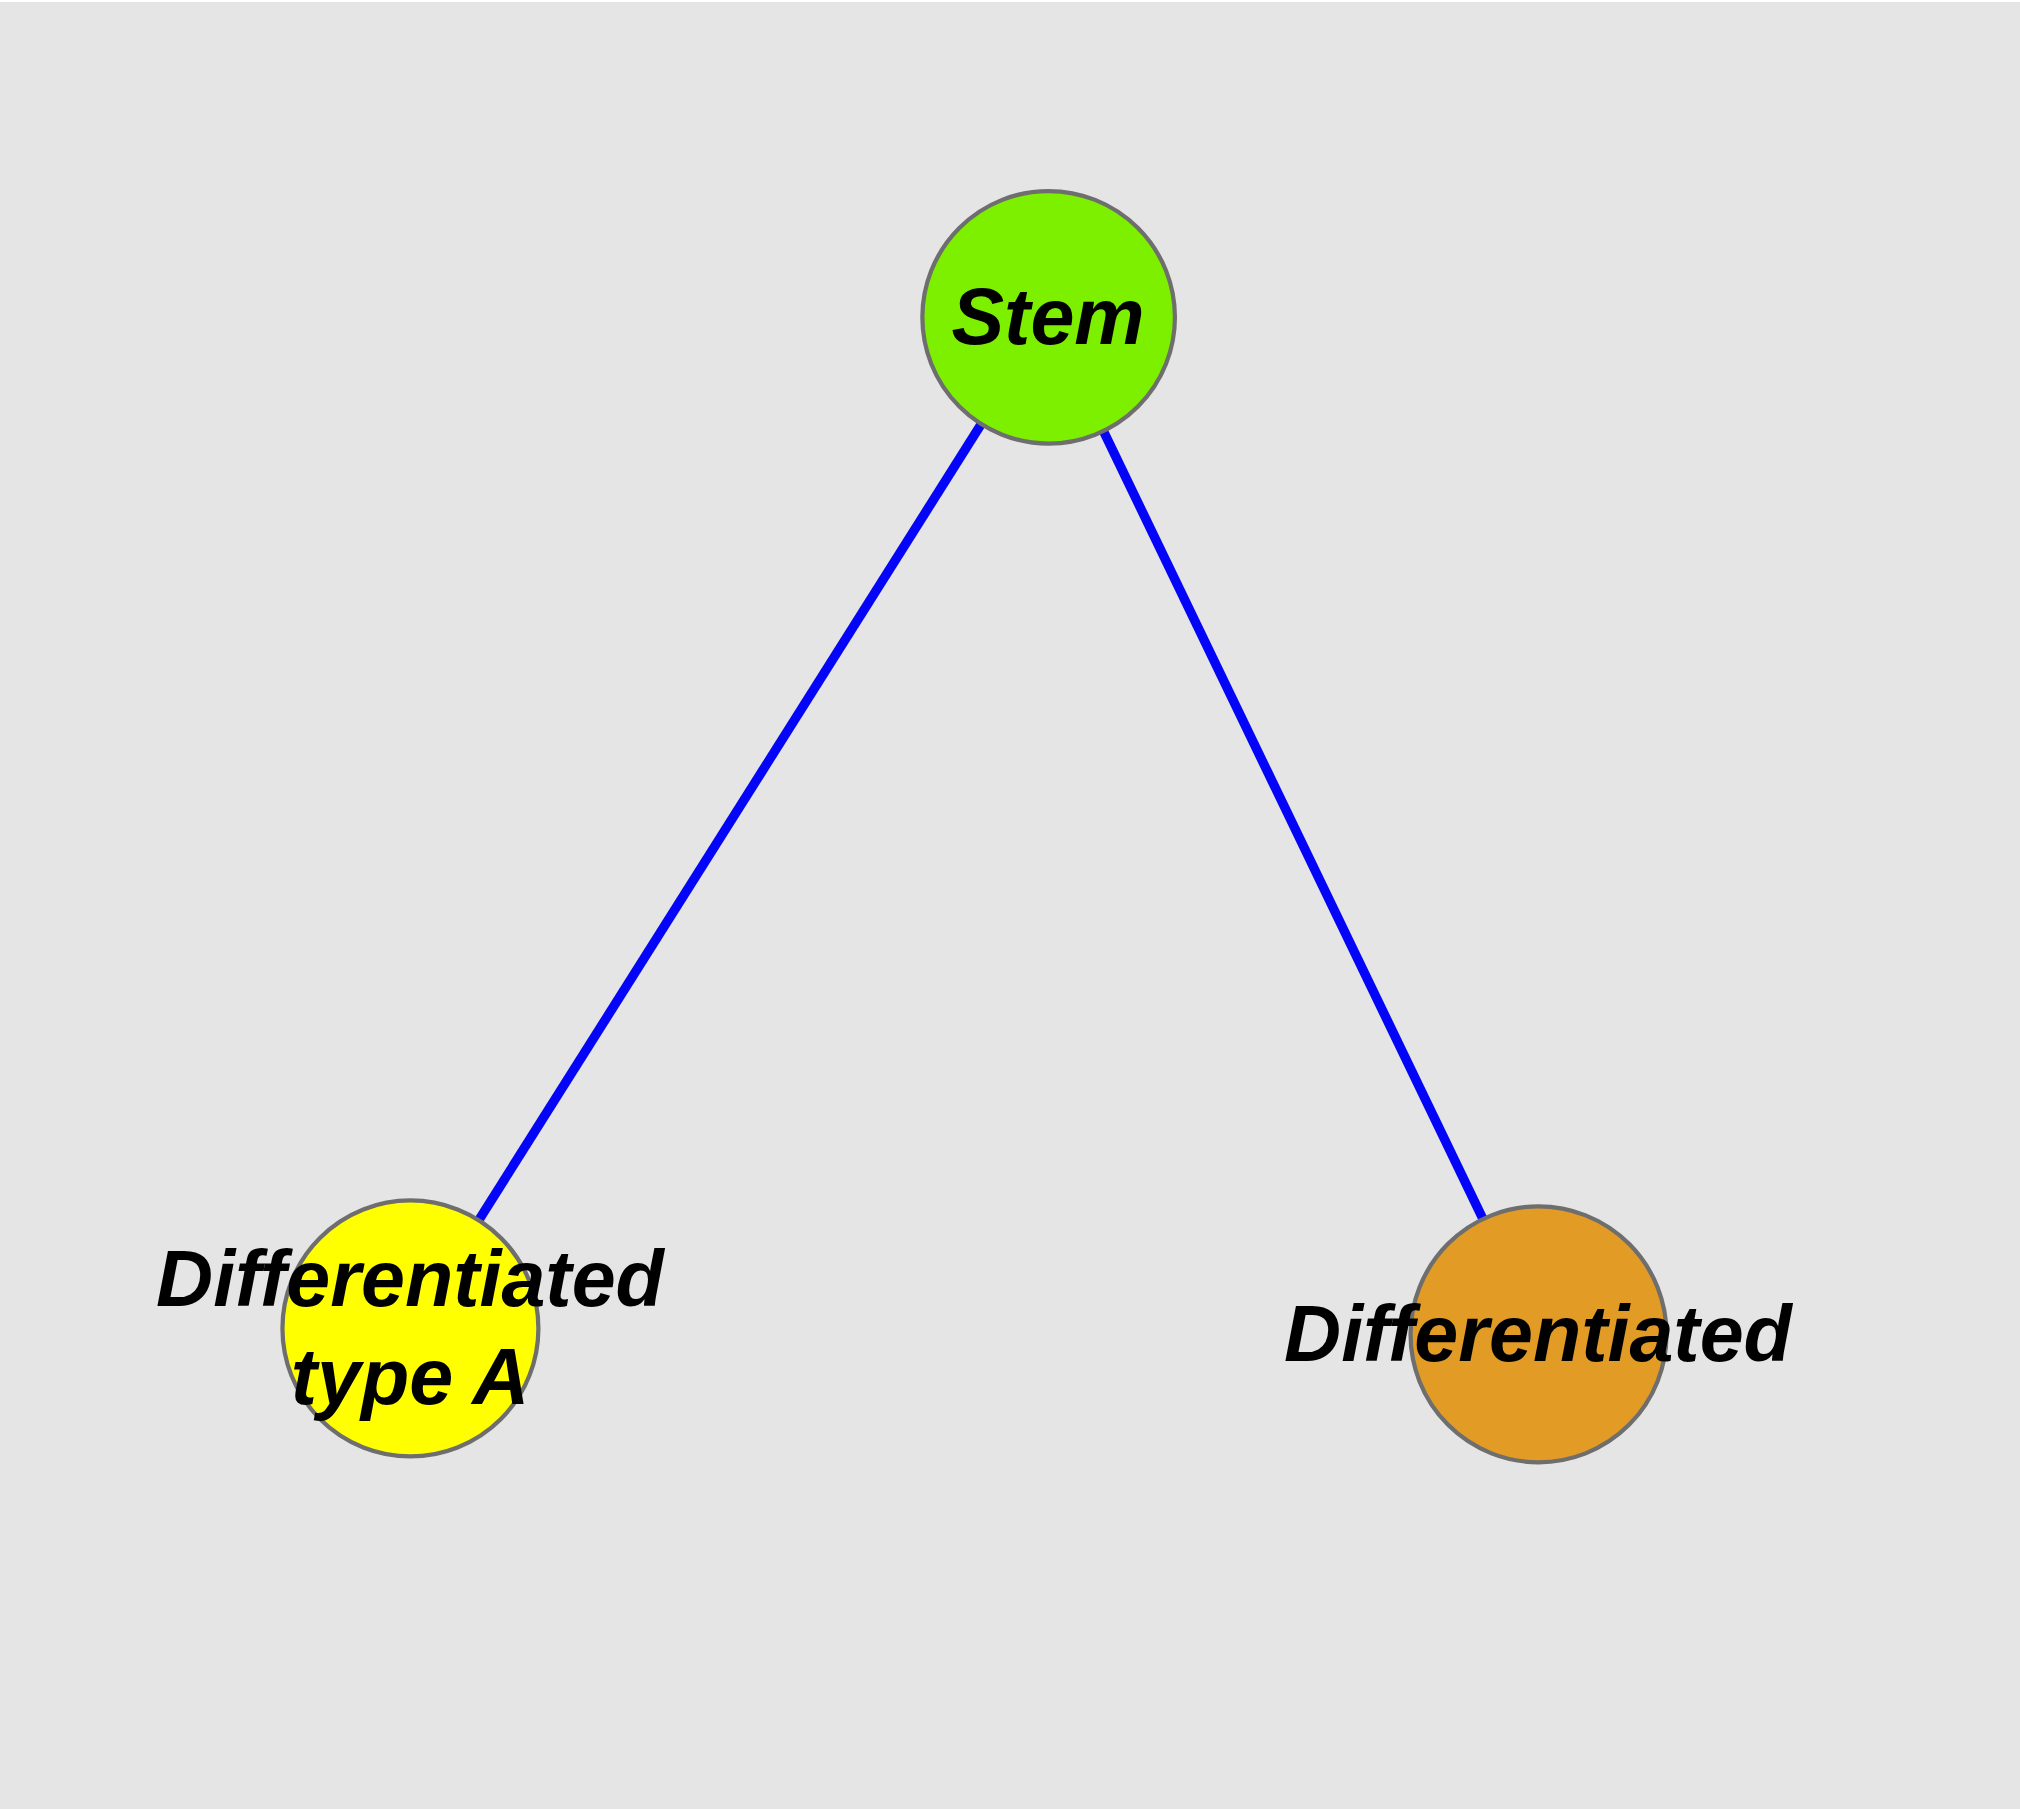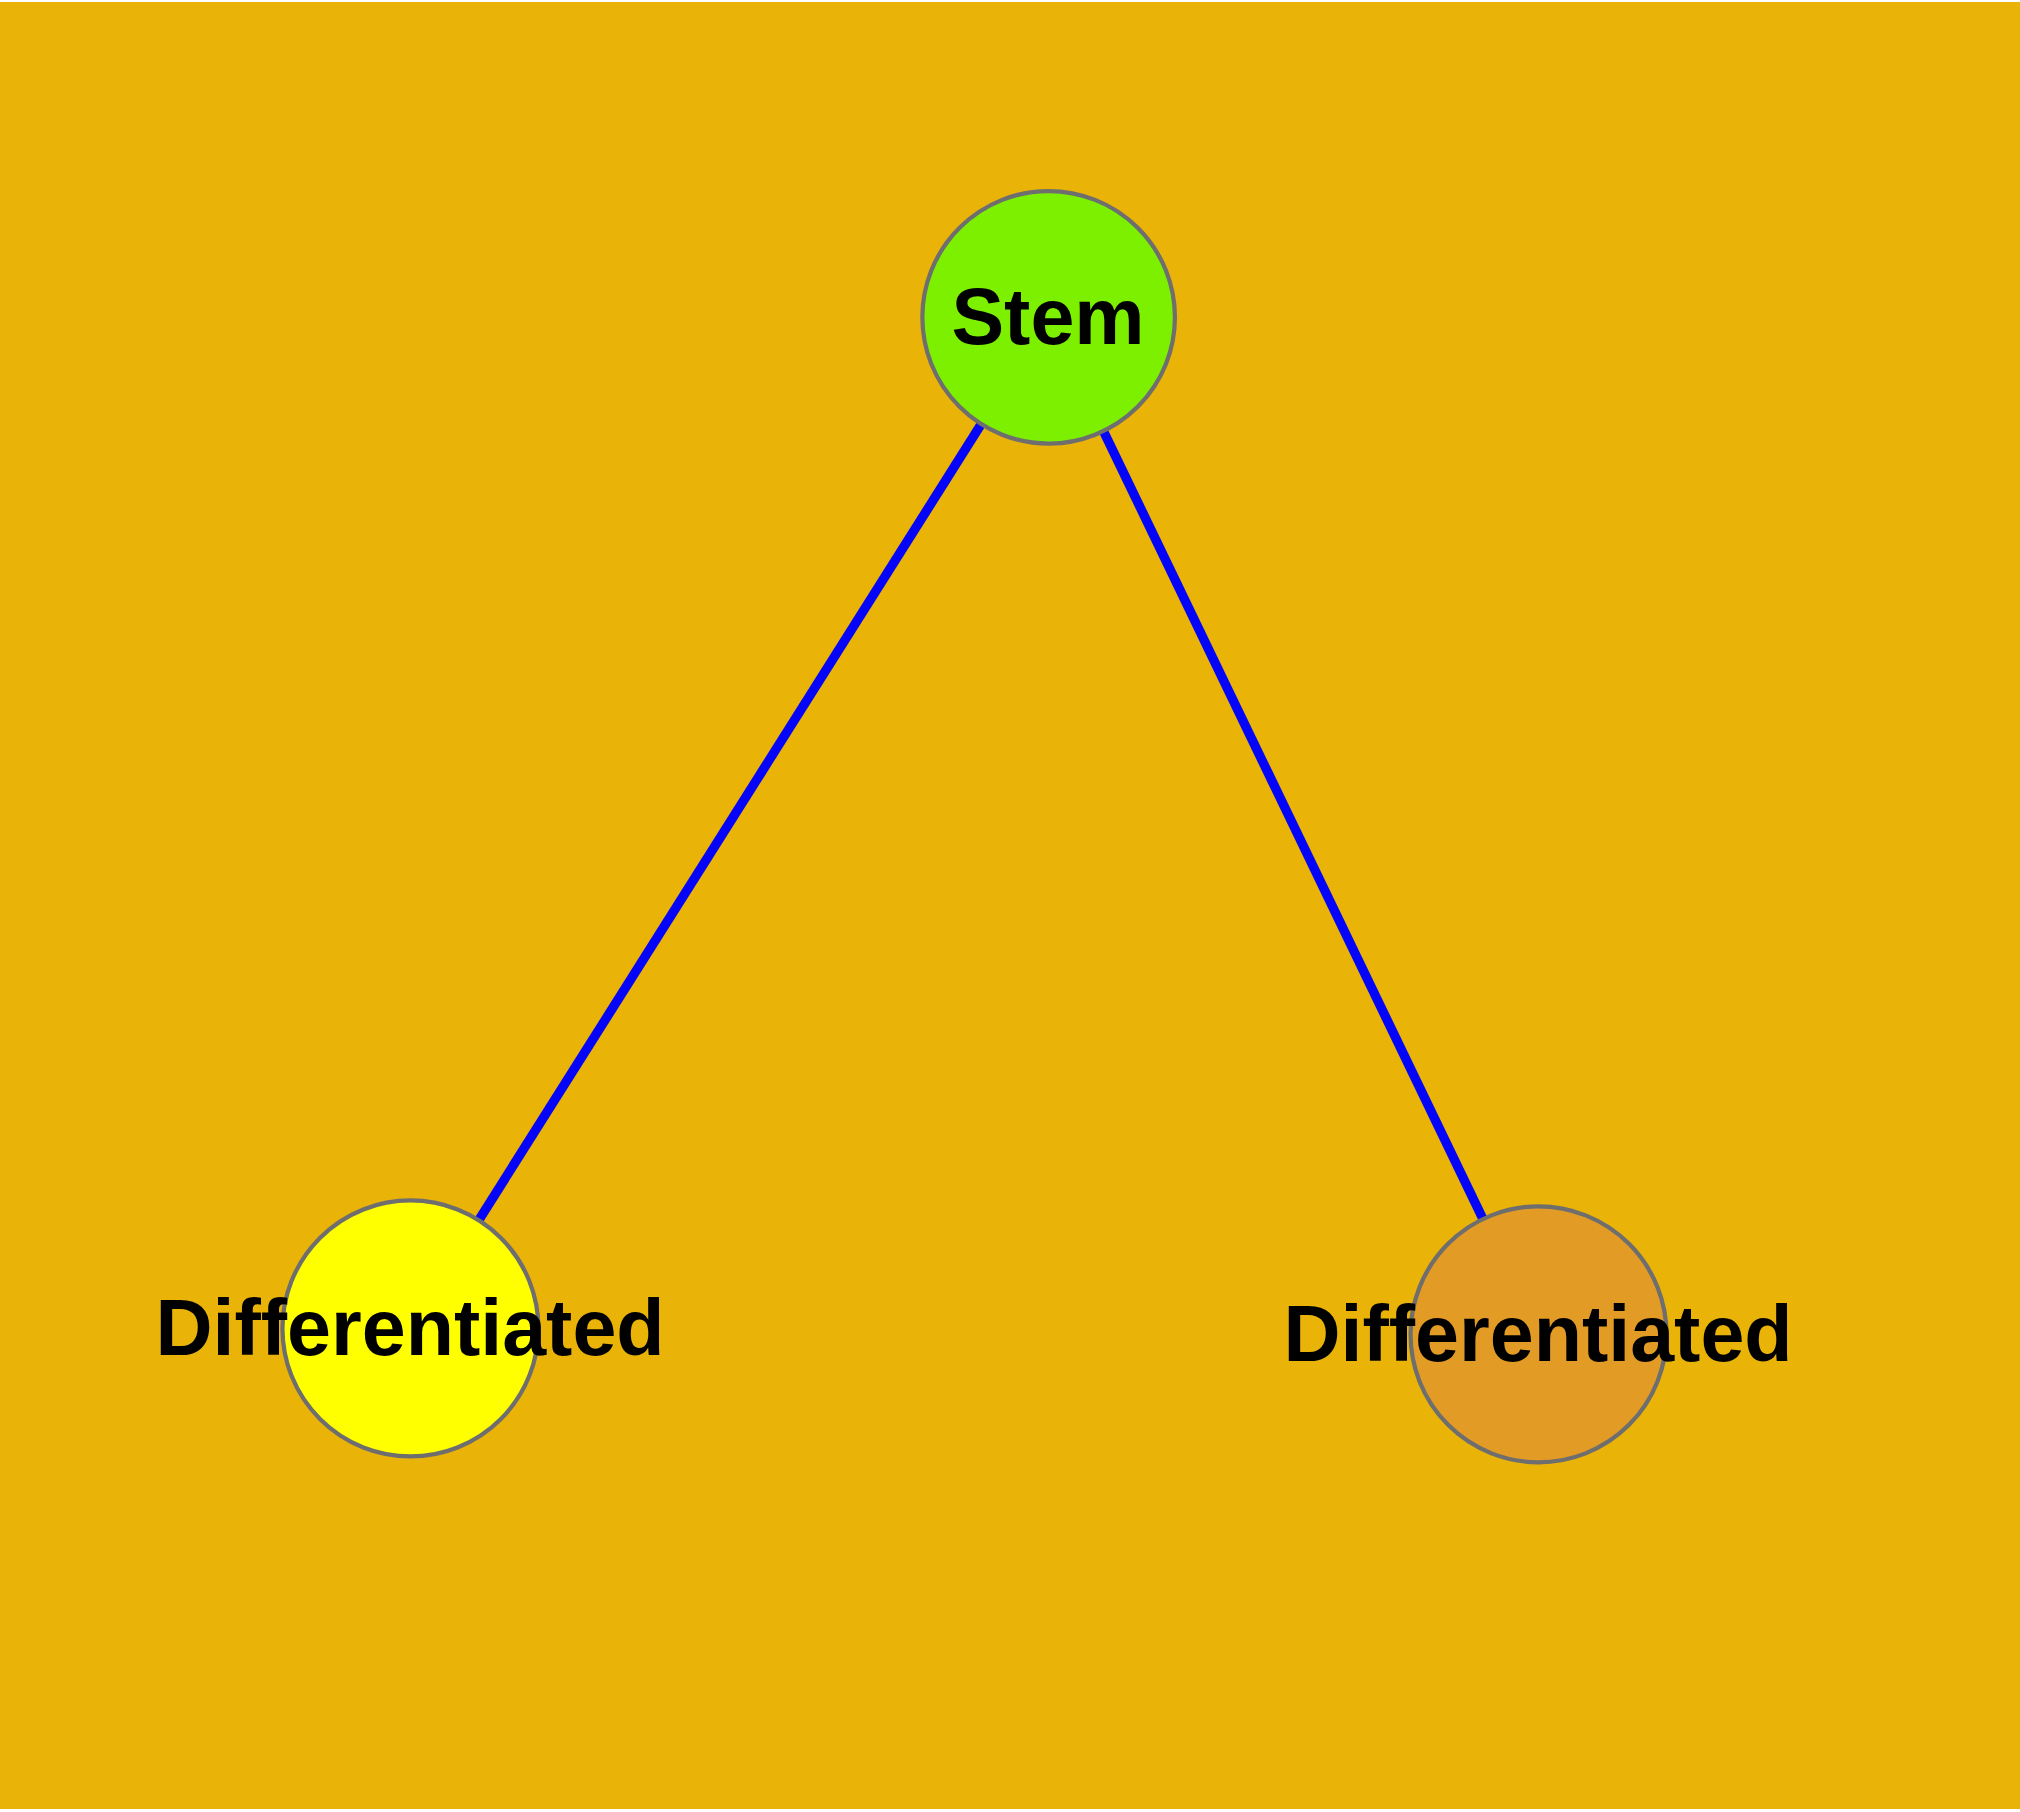--- a/index.html
+++ b/index.html
@@ -39,36 +39,37 @@
     line-height: 98px;
     color: #000000;
     white-space: nowrap;
     pointer-events: none;
   }
   .label-line { display: block; }
 </style>
 </head>
 <body style="background: rgb(255, 255, 255);">
 
-<div class="stage" id="stage" style="background: #eab308;">
+<div class="stage" id="stage" style="background: #e5e5e5; font-style: italic;">
 
   <svg id="graph-svg" class="graph-svg" viewBox="0 0 2384 2132">
       <line x1="1237" y1="372" x2="484" y2="1565" stroke="#0404F8" stroke-width="11"></line>
       <line x1="1237" y1="372" x2="1815" y2="1572" stroke="#0404F8" stroke-width="11"></line>
       <circle cx="1237" cy="372" r="149" fill="#7DF000" stroke="#6E6E6E" stroke-width="5"></circle>
       <circle cx="484" cy="1565" r="151" fill="#FFFF00" stroke="#6E6E6E" stroke-width="5"></circle>
       <circle cx="1815" cy="1572" r="151" fill="#E29B25" stroke="#6E6E6E" stroke-width="5"></circle>
     </svg>
 
   <div class="node-label" style="left: 1048px; top: 315px;">
     <span class="label-line">Stem</span>
   </div>
 
   <div class="node-label" style="left: 410px; top: 1326px;">
     <span class="label-line">Differentiated</span>
+    <span class="label-line">type A</span>
   </div>
 
   <div class="node-label" style="left: 1538px; top: 1332px;">
     <span class="label-line">Differentiated</span>
   </div>
 
 </div>
 
 
 </body></html>

